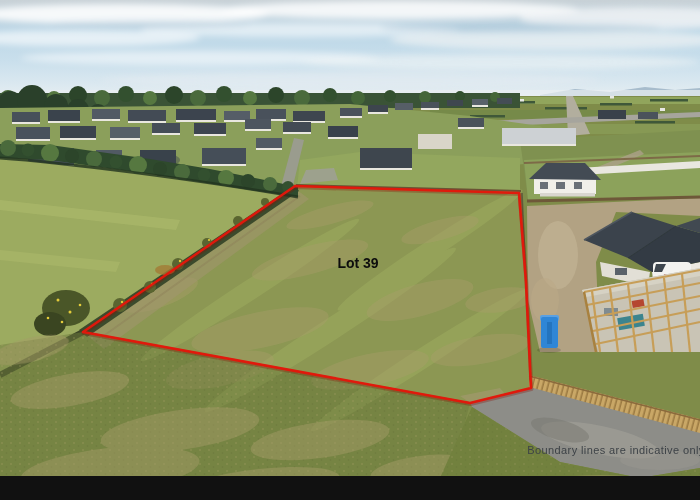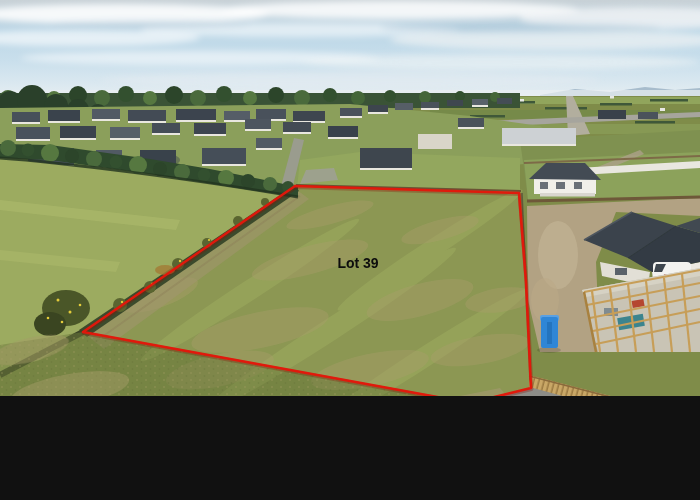--- a/index.html
+++ b/index.html
@@ -1,16 +1,16 @@
 <!DOCTYPE html>
 <html><head>
 <meta charset="utf-8">
 <style>
   html,body{margin:0;padding:0;background:#111;}
-  .stage{width:700px;height:396px;position:relative;overflow:hidden;}
+  .stage{width:700px;height:476px;position:relative;overflow:hidden;}
   svg{display:block;}
   text{font-family:"Liberation Sans","DejaVu Sans",sans-serif;}
   .lot-label{font-weight:700;font-size:14px;}
   .disclaimer{font-size:11px;letter-spacing:.4px;}
 </style>
 </head>
 <body>
 
 <div class="stage">
 <svg width="700" height="500" viewBox="0 0 700 500" xmlns="http://www.w3.org/2000/svg">

